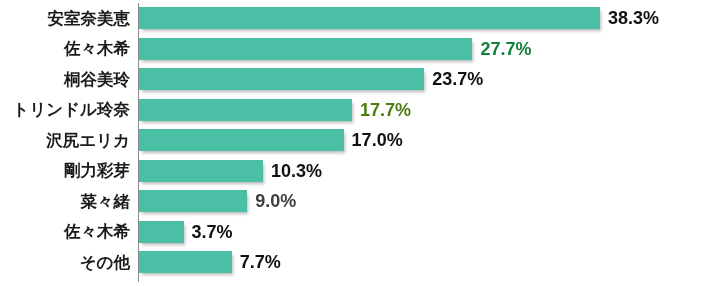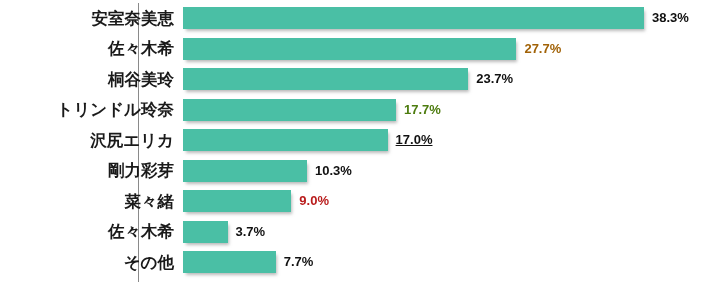--- a/index.html
+++ b/index.html
@@ -38,21 +38,20 @@
     width: 713px;
     height: 286px;
   }
 
   .bar-row {
     position: absolute;
     left: 0;
     width: 629px;
     height: 30.5px;
     display: block;
-    margin-left: 44px;
   }
 
   .cat-label {
     position: absolute;
     left: 0;
     top: 0;
     width: 130px;
     height: 30.5px;
     line-height: 30.5px;
     text-align: right;
@@ -77,21 +76,21 @@
     height: 22px;
     background: #4abfa5;
     box-shadow: 2px 3px 3px -1px rgba(130,130,130,0.55);
   }
 
   .bar-value {
     position: absolute;
     top: 0;
     height: 22px;
     line-height: 22px;
-    font-size: 13px;
+    font-size: 18px;
     font-weight: bold;
     color: #111111;
     white-space: nowrap;
   }
 </style>
 </head>
 <body>
 
 <div id="chart-root">
 
@@ -102,56 +101,56 @@
         <div class="cat-label">安室奈美恵</div>
         <div class="bar-wrap">
           <div class="bar" style="width: 461px; background: rgb(74, 191, 165);"></div>
           <div class="bar-value" style="left: 469px; color: rgb(17, 17, 17);">38.3%</div>
         </div>
       </div>
       <div class="bar-row" style="top: 33px; padding-left: 16px;">
         <div class="cat-label">佐々木希</div>
         <div class="bar-wrap">
           <div class="bar" style="width: 333.413px; background: rgb(74, 191, 165);"></div>
-          <div class="bar-value" style="left: 341.413px; color: #a16207;">27.7%</div>
+          <div class="bar-value" style="left: 341.413px; color: #15803d;">27.7%</div>
         </div>
       </div>
       <div class="bar-row" style="top: 63.5px;">
         <div class="cat-label">桐谷美玲</div>
         <div class="bar-wrap">
           <div class="bar" style="width: 285.266px; background: rgb(74, 191, 165);"></div>
           <div class="bar-value" style="left: 293.266px; color: rgb(17, 17, 17);">23.7%</div>
         </div>
       </div>
       <div class="bar-row" style="top: 94px;">
         <div class="cat-label">トリンドル玲奈</div>
         <div class="bar-wrap">
           <div class="bar" style="width: 213.047px; background: rgb(74, 191, 165);"></div>
           <div class="bar-value" style="left: 221.047px; color: #4d7c0f;">17.7%</div>
         </div>
       </div>
       <div class="bar-row" style="top: 124.5px;">
         <div class="cat-label">沢尻エリカ</div>
         <div class="bar-wrap">
           <div class="bar" style="width: 204.621px; background: rgb(74, 191, 165);"></div>
-          <div class="bar-value" style="left: 212.621px; color: rgb(17, 17, 17); text-decoration: underline;">17.0%</div>
+          <div class="bar-value" style="left: 212.621px; color: rgb(17, 17, 17);">17.0%</div>
         </div>
       </div>
       <div class="bar-row" style="top: 155px;">
         <div class="cat-label">剛力彩芽</div>
         <div class="bar-wrap">
           <div class="bar" style="width: 123.977px; background: rgb(74, 191, 165);"></div>
           <div class="bar-value" style="left: 131.977px; color: rgb(17, 17, 17);">10.3%</div>
         </div>
       </div>
       <div class="bar-row" style="top: 185.5px;">
         <div class="cat-label">菜々緒</div>
         <div class="bar-wrap">
           <div class="bar" style="width: 108.329px; background: rgb(74, 191, 165);"></div>
-          <div class="bar-value" style="left: 116.329px; color: #b91c1c;">9.0%</div>
+          <div class="bar-value" style="left: 116.329px; color: #404040;">9.0%</div>
         </div>
       </div>
       <div class="bar-row" style="top: 216px;">
         <div class="cat-label">佐々木希</div>
         <div class="bar-wrap">
           <div class="bar" style="width: 44.5352px; background: rgb(74, 191, 165);"></div>
           <div class="bar-value" style="left: 52.5352px; color: rgb(17, 17, 17);">3.7%</div>
         </div>
       </div>
       <div class="bar-row" style="top: 246.5px;">

